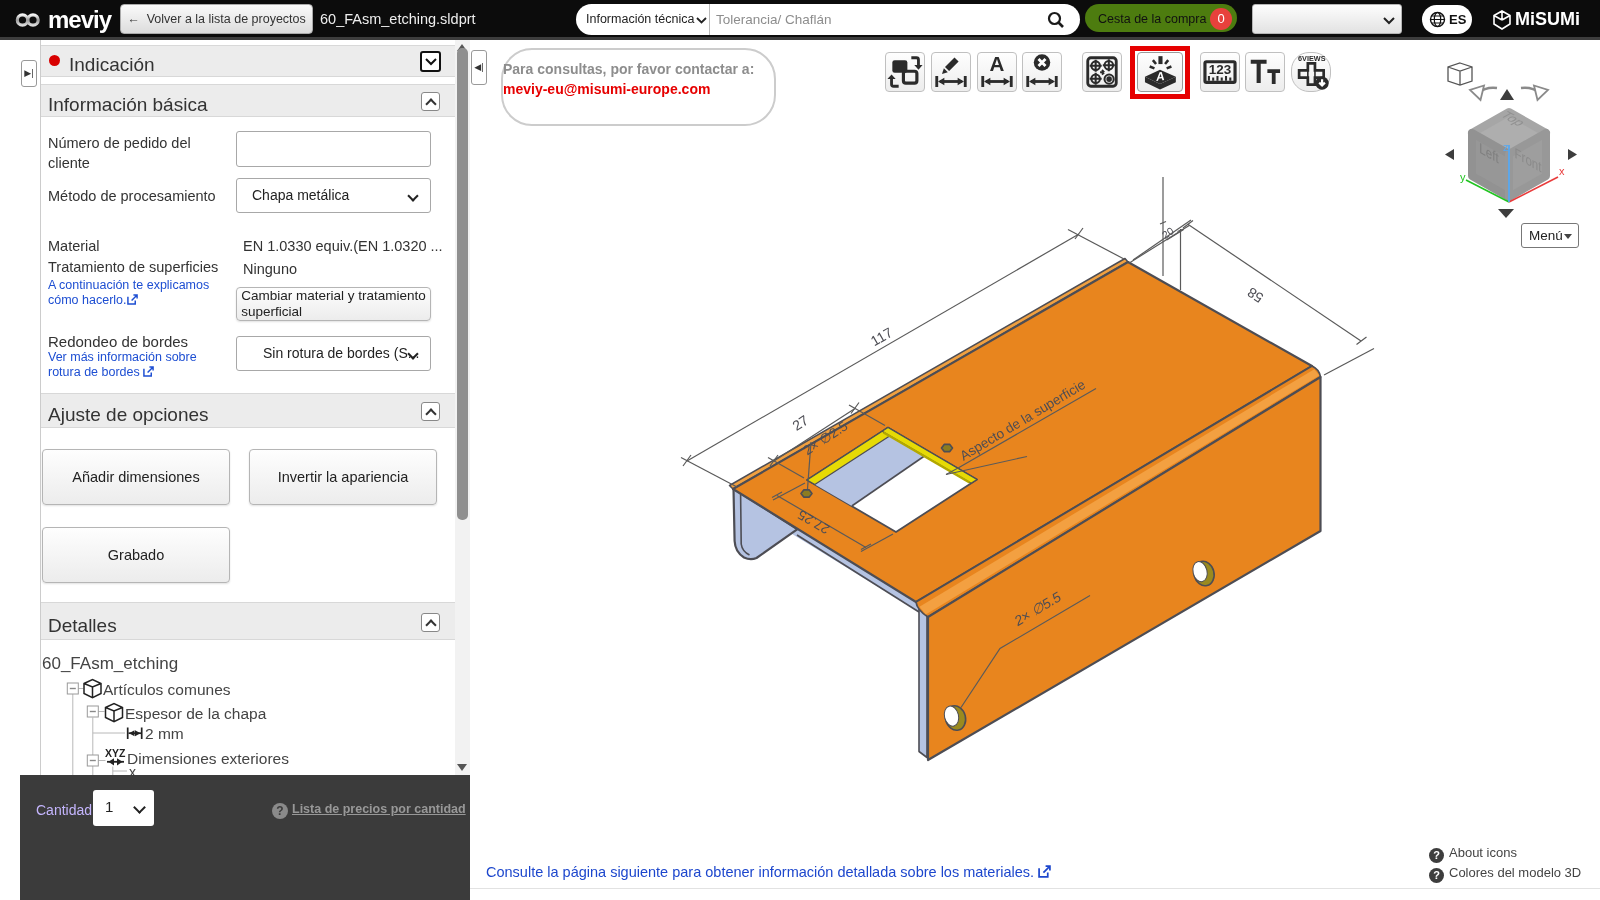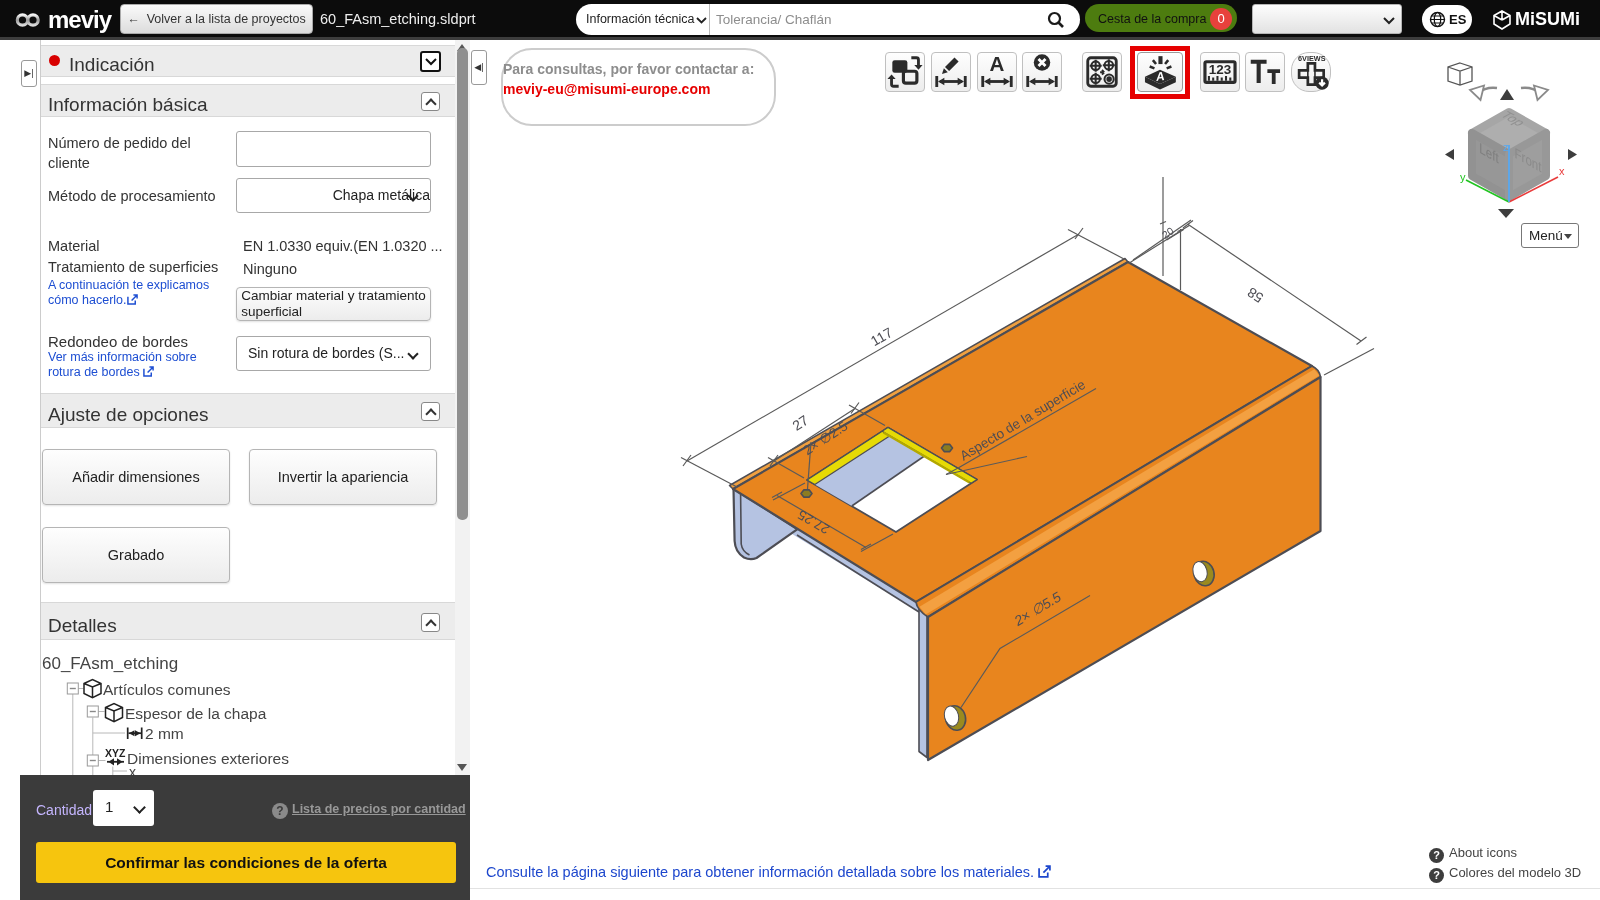--- a/index.html
+++ b/index.html
@@ -121,36 +121,36 @@
         <path d="M1,1 L6,6 L11,1" stroke="#111" stroke-width="2" fill="none"></path>
       </svg>
   </div>
   <div class="phead" style="position:absolute;left:0;top:44px;height:33px;width:414px;">
     <span class="t" style="left:7px;top:9px;">Información básica</span>
     <span class="sqbtn" style="top:7px;"></span>
   </div>
   <div class="lbl" style="top:93px;line-height:20px;">Número de pedido del<br>cliente</div>
   <div class="inp" style="top:91px;height:36px;"></div>
   <div class="lbl" style="top:148px;">Método de procesamiento</div>
-  <div class="inp selc" style="top:138px;height:35px;font-size:14px;color:#222;line-height:33px;padding-left:15px;text-align:right;">Chapa metálica</div>
+  <div class="inp selc" style="top:138px;height:35px;font-size:14px;color:#222;line-height:33px;padding-left:15px;">Chapa metálica</div>
   <div class="lbl" style="top:198px;">Material</div>
   <div class="lbl" style="left:202px;top:198px;width:210px;color:#333;">EN 1.0330 equiv.(EN 1.0320 ...</div>
   <div class="lbl" style="top:219px;">Tratamiento de superficies</div>
   <div class="lbl" style="left:202px;top:221px;">Ninguno</div>
   <div class="blu" style="top:238px;">A continuación te explicamos</div>
   <div class="blu" style="top:253px;">cómo hacerlo.<svg width="11" height="11" viewBox="0 0 12 12" style="vertical-align:-1px">
         <path d="M1,3 V11 H9 V7 M5,7 L11,1 M7,1 H11 V5" fill="none" stroke="#1d4ed2" stroke-width="1.6"></path>
       </svg></div>
   <div class="btn3" style="left:195px;top:247px;width:195px;height:34px;font-size:13.5px;line-height:16px;">Cambiar material y tratamiento<br>superficial</div>
   <div class="lbl" style="top:293px;font-size:15px;">Redondeo de bordes</div>
   <div class="blu" style="top:310px;">Ver más información sobre</div>
   <div class="blu" style="top:325px;">rotura de bordes <svg width="11" height="11" viewBox="0 0 12 12" style="vertical-align:-1px">
         <path d="M1,3 V11 H9 V7 M5,7 L11,1 M7,1 H11 V5" fill="none" stroke="#1d4ed2" stroke-width="1.6"></path>
       </svg></div>
-  <div class="inp selc" style="top:296px;height:35px;font-size:14px;color:#222;line-height:33px;padding-left:11px;">Sin rotura de bordes (S...</div>
+  <div class="inp selc" style="top:296px;height:35px;font-size:14px;color:#222;line-height:33px;padding-left:26px;">Sin rotura de bordes (S...</div>
   <div class="phead" style="position:absolute;left:0;top:353px;height:35px;width:414px;">
     <span class="t" style="left:7px;top:10px;">Ajuste de opciones</span>
     <span class="sqbtn" style="top:8px;"></span>
   </div>
   <div class="btn3" style="left:1px;top:409px;width:188px;height:56px;">Añadir dimensiones</div>
   <div class="btn3" style="left:208px;top:409px;width:188px;height:56px;">Invertir la apariencia</div>
   <div class="btn3" style="left:1px;top:487px;width:188px;height:56px;">Grabado</div>
   <div class="phead" style="position:absolute;left:0;top:562px;height:38px;width:414px;padding-left:23px;">
     <span class="t" style="left:7px;top:12px;">Detalles</span>
     <span class="sqbtn" style="top:10px;"></span>
@@ -196,21 +196,20 @@
   <span class="ar" style="top:4px;border-bottom:7px solid #555;"></span>
   <span class="thumb"></span>
   <span class="ar" style="bottom:4px;border-top:7px solid #555;"></span>
 </div>
 <div id="pfoot">
   <span class="cant">Cantidad</span>
   <div id="qsel">
       <span style="position:absolute;left:12px;top:8px;">1</span>
     </div>
   <div id="plist"><span class="q">?</span>Lista de precios por cantidad</div>
-  <div id="ybtn">Confirmar las condiciones de la oferta</div>
 </div>
 
 <div id="vtab">◀|</div>
 <div id="oval">
     <div class="g">Para consultas, por favor contactar a:</div>
     <div class="r">meviy-eu@misumi-europe.com</div>
   </div>
 <div id="toolbar">
   <div class="tbtn" style="left:885px;"><svg width="38" height="38" viewBox="0 0 24 24">
     <rect x="4" y="4.5" width="9.5" height="8" rx="1.5" fill="#2b2b2b"></rect>

